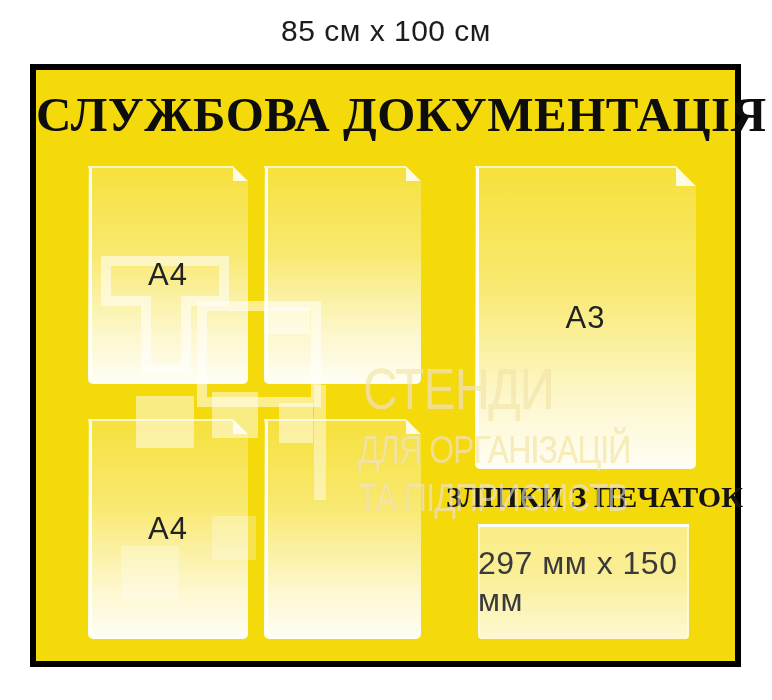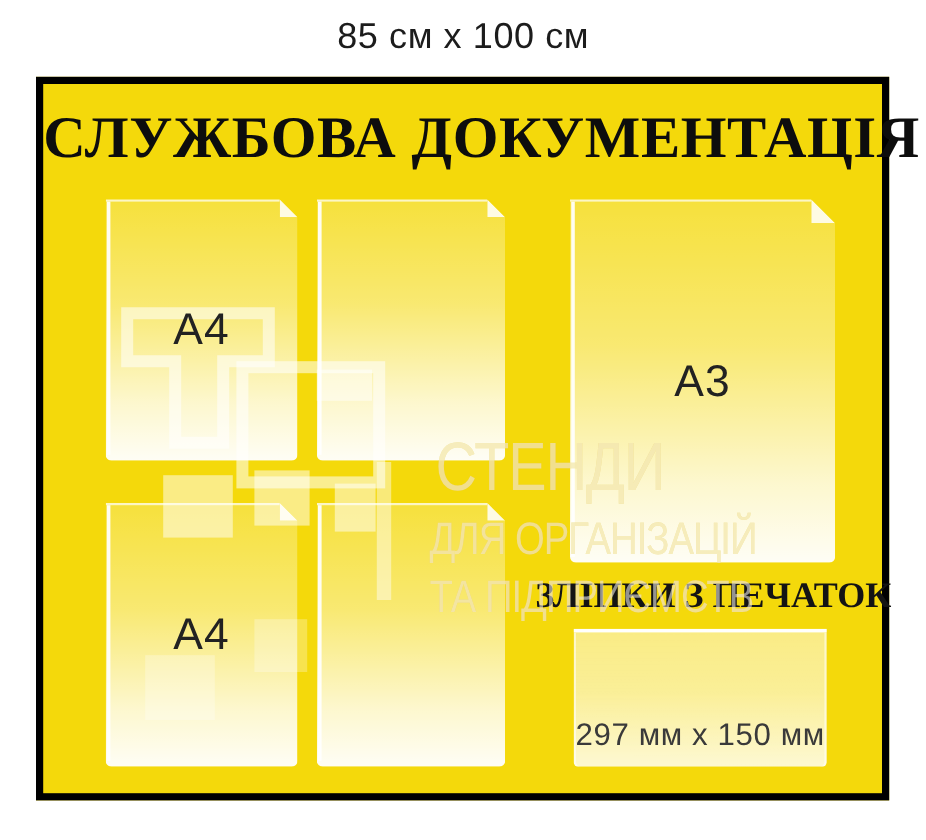--- a/index.html
+++ b/index.html
@@ -60,26 +60,26 @@
     background:linear-gradient(180deg,
       rgba(255,255,255,0.50) 0%,
       rgba(255,255,255,0.58) 45%,
       rgba(255,255,255,0.82) 100%);
     box-shadow:inset 2px 0 0 rgba(255,255,255,0.55), inset -2px 0 0 rgba(255,255,255,0.55);
     border-radius:0 0 4px 4px;
   }
   
   .pocket-label{
     position:absolute;display:flex;align-items:center;justify-content:center;
-    z-index:10;pointer-events:none;color:#222222;font-size:37px;letter-spacing:1px;
+    z-index:10;pointer-events:none;color:#222222;font-size:31px;letter-spacing:1px;
   }
   .pl-1{left:52px;top:96px;width:160px;height:218px;}
   .pl-3{left:439px;top:96px;width:221px;height:303px;}
   .pl-4{left:52px;top:349px;width:160px;height:220px;}
-  .pl-small{left:442px;top:454px;width:211px;height:115px;font-size:26px;color:#3a3a3a;letter-spacing:0.5px;margin-top:31px;}
+  .pl-small{left:442px;top:454px;width:211px;height:115px;font-size:32px;color:#3a3a3a;letter-spacing:0.5px;}
   
   .wm-shapes{position:absolute;left:0;top:0;width:707px;height:599px;z-index:5;pointer-events:none;}
   .wm-text{position:absolute;left:0;top:0;width:100%;height:100%;pointer-events:none;
     font-weight:normal;white-space:nowrap;}
   .wm-text span{position:absolute;display:block;transform:scaleX(0.84);transform-origin:left top;
     letter-spacing:-1px;line-height:1;}
   .wm-l1{left:327px;top:291px;font-size:57px;}
   .wm-l2{left:322px;top:361px;font-size:38px;}
   .wm-l3{left:322px;top:409px;font-size:38px;}
   .wm-yellow{z-index:5;color:#dcb900;opacity:0.55;mix-blend-mode:multiply;}

